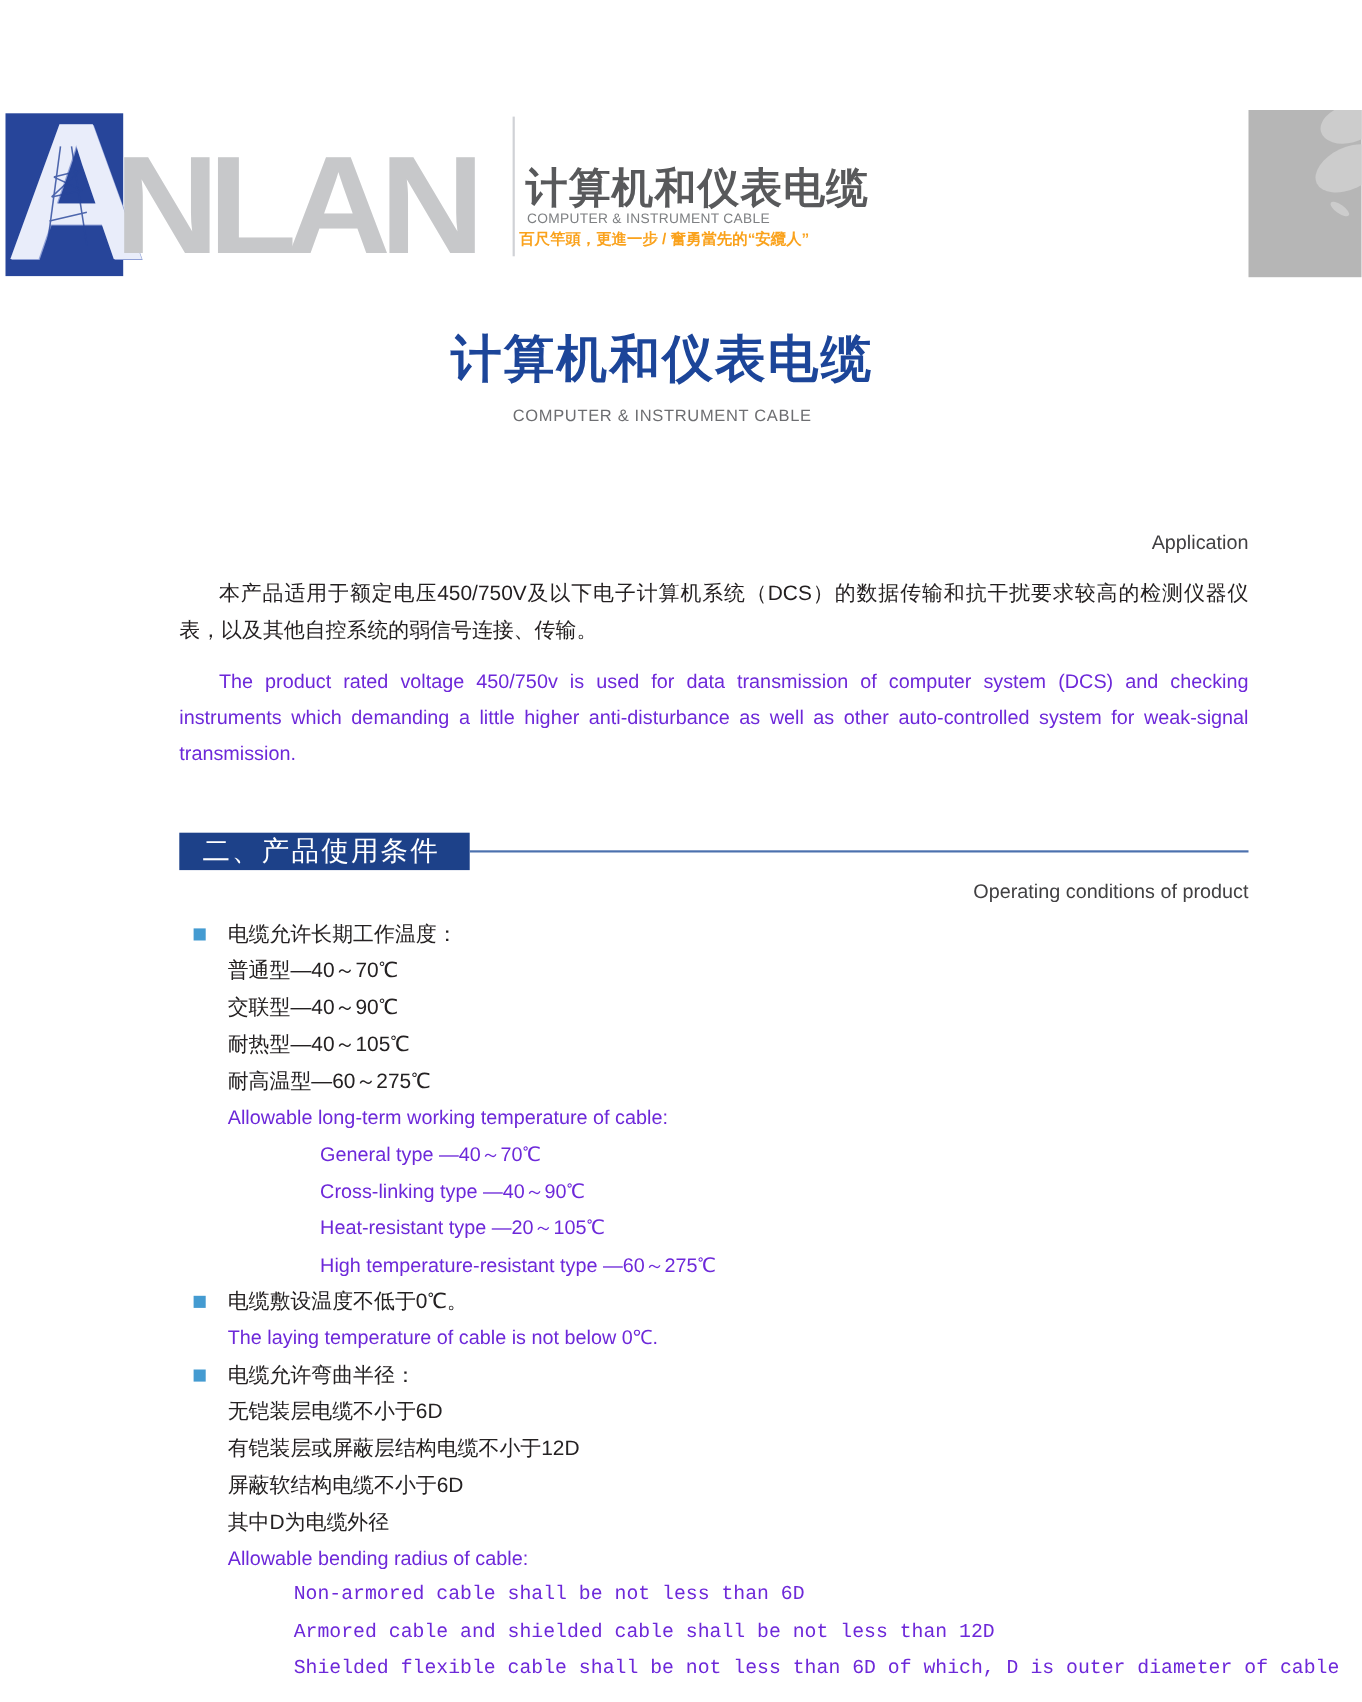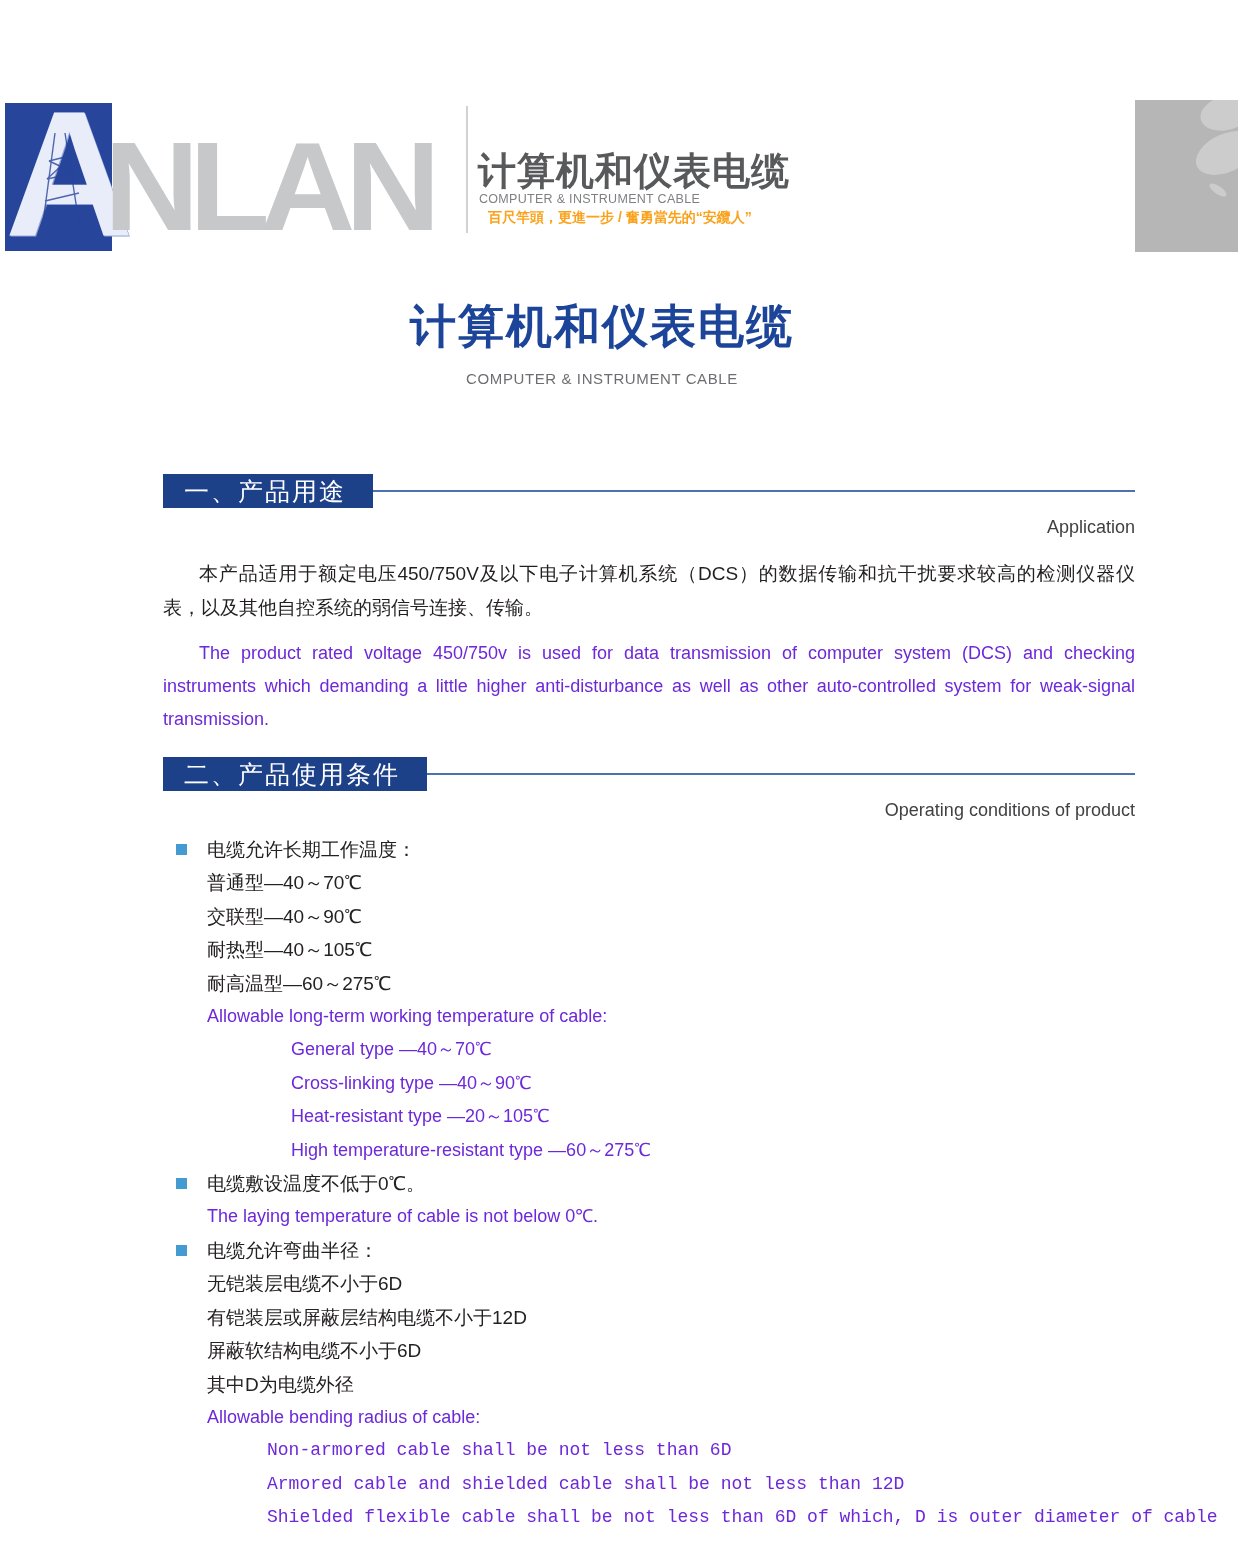--- a/index.html
+++ b/index.html
@@ -34,21 +34,21 @@
   .head-cn {
     position:absolute; left:478px; top:146px;
     font-size:38px; font-weight:bold; color:#58595b; letter-spacing:1px;
     white-space:nowrap;
   }
   .head-en {
     position:absolute; left:479px; top:192px;
     font-size:12.5px; color:#7e8083; letter-spacing:.3px; white-space:nowrap;
   }
   .head-slogan {
-    position:absolute; left:488px; top:209px;
+    position:absolute; left:472px; top:209px;
     font-size:14px; font-weight:bold; color:#faa21c; white-space:nowrap;
   }
   .head-photo {
     position:absolute; left:1135px; top:100px; width:103px; height:152px;
     background:#b6b6b6; overflow:hidden;
   }
   .head-photo .blob { position:absolute; background:#cccccc; border-radius:50%; }
   .head-photo .b1 { right:-14px; top:-4px;  width:52px; height:34px; transform:rotate(-15deg); }
   .head-photo .b2 { right:-20px; top:34px;  width:64px; height:38px; transform:rotate(-25deg); }
   .head-photo .b3 { right:10px;  top:86px;  width:20px; height:8px;  transform:rotate(35deg); }
@@ -116,24 +116,20 @@
       <div class="blob b3"></div>
     </div>
   </div>
 
   <div class="doc-title">
     <div class="doc-title-cn">计算机和仪表电缆</div>
     <div class="doc-title-en">COMPUTER &amp; INSTRUMENT CABLE</div>
   </div>
 
   <section class="sec sec-app">
-    <div class="sec-head">
-      <div class="sec-badge">一、产品用途</div>
-      <div class="sec-rule"></div>
-    </div>
     <div class="sec-sub">Application</div>
     <p class="para para-cn">本产品适用于额定电压450/750V及以下电子计算机系统（DCS）的数据传输和抗干扰要求较高的检测仪器仪表，以及其他自控系统的弱信号连接、传输。</p>
     <p class="para para-en">The product rated voltage 450/750v is used for data transmission of computer system (DCS) and checking instruments which demanding a little higher anti-disturbance as well as other auto-controlled system for weak-signal transmission.</p>
   </section>
 
   <section class="sec sec-cond">
     <div class="sec-head">
       <div class="sec-badge">二、产品使用条件</div>
       <div class="sec-rule"></div>
     </div>

